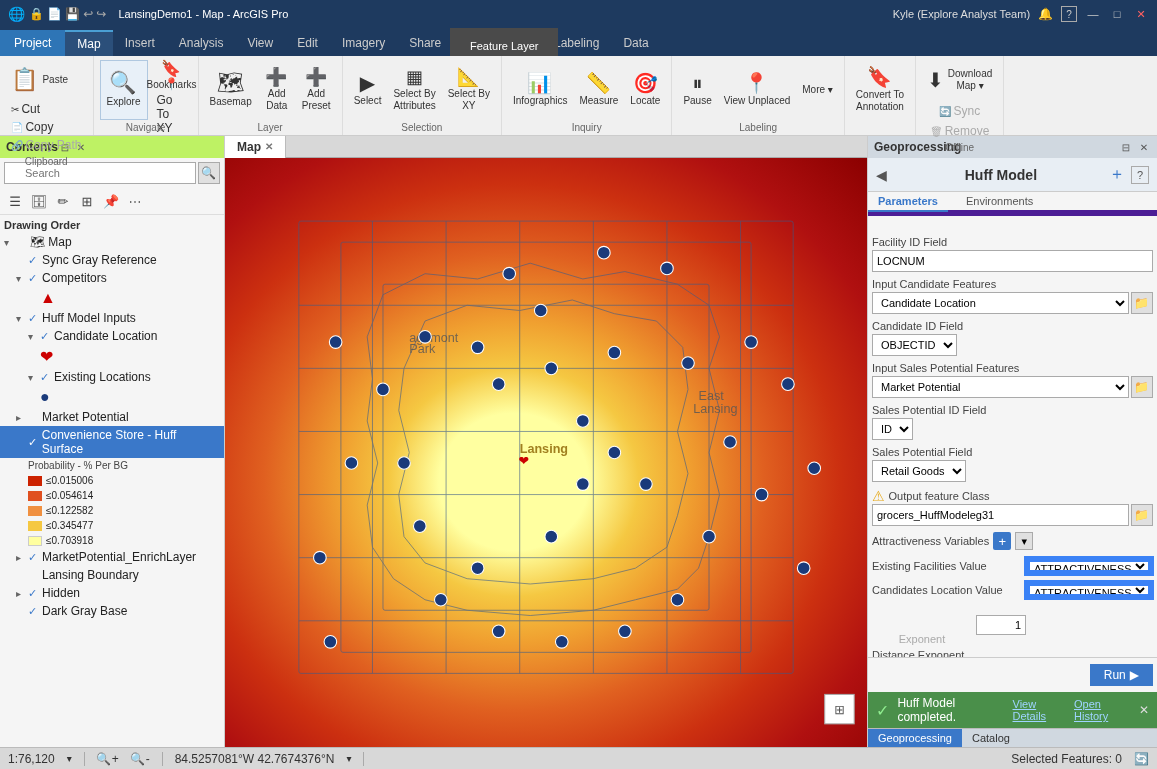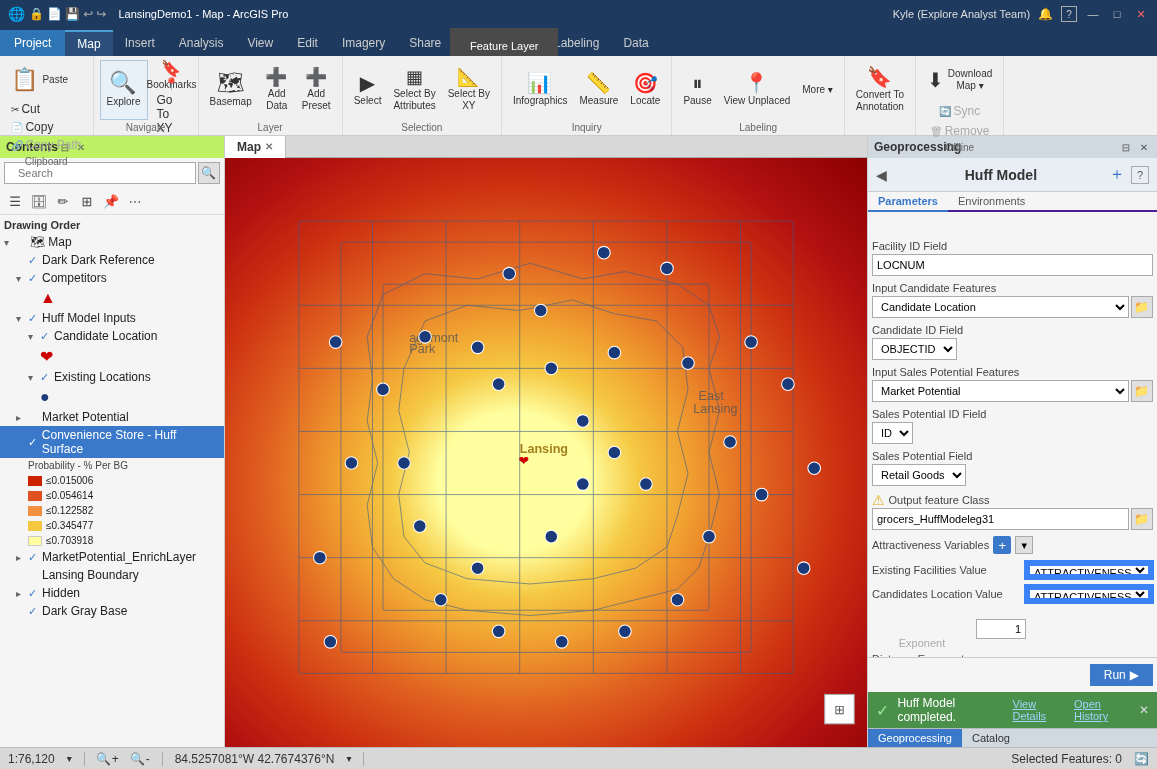--- a/index.html
+++ b/index.html
@@ -30,21 +30,21 @@
 
     
     .main-layout { display: flex; height: calc(769px - 28px - 28px - 80px - 22px); }
 
     
     .contents-panel { width: 225px; background: #f5f5f5; border-right: 1px solid #ccc; display: flex; flex-direction: column; overflow: hidden; }
     .panel-header { background: #bef264; padding: 4px 6px; display: flex; align-items: center; }
     .panel-controls { display: flex; gap: 2px; }
     .panel-ctrl-btn { width: 14px; height: 14px; cursor: pointer; display: flex; align-items: center; justify-content: center; color: #555; font-size: 10px; }
     .search-bar { padding: 4px; display: flex; gap: 2px; }
-    .search-input { flex: 1; height: 22px; border: 1px solid #aaa; padding: 2px 13px; font-size: 11px; background: #fff; }
+    .search-input { flex: 1; height: 22px; border: 1px solid #aaa; padding: 2px 20px; font-size: 11px; background: #fff; }
     .search-btn { width: 22px; height: 22px; background: #e0e0e0; border: 1px solid #aaa; cursor: pointer; display: flex; align-items: center; justify-content: center; }
     .toolbar-row { display: flex; gap: 2px; padding: 2px 4px; border-bottom: 1px solid #ddd; }
     .tb-btn { width: 22px; height: 22px; cursor: pointer; display: flex; align-items: center; justify-content: center; border: 1px solid transparent; font-size: 13px; color: #444; }
 
     .contents-tree { flex: 1; overflow-y: auto; padding: 2px 0; }
     .tree-item { display: flex; align-items: center; padding: 2px 4px; cursor: pointer; font-size: 11px; color: #222; }
     .tree-item.selected { background: #3a78c9; color: #fff; }
     .tree-item .expand { width: 12px; cursor: pointer; color: #666; font-size: 10px; }
     .tree-item .check { width: 14px; font-size: 11px; }
     .tree-item-indent1 { padding-left: 16px; }
@@ -63,21 +63,21 @@
     .map-svg { position: absolute; top: 0; left: 0; width: 100%; height: 100%; }
 
     
     .status-bar { background: #d8d8d8; height: 22px; display: flex; align-items: center; padding: 0 8px; gap: 12px; font-size: 11px; color: #333; border-top: 1px solid #bbb; }
     .status-sep { width: 1px; height: 14px; background: #aaa; }
 
     
     .geo-panel { width: 290px; background: #f5f5f5; border-left: 1px solid #ccc; display: flex; flex-direction: column; overflow: hidden; }
     .geo-panel-header { background: #d0d8e0; padding: 4px 6px; display: flex; align-items: center; justify-content: space-between; }
     .geo-content { flex: 1; overflow-y: auto; padding: 4px; }
-    .geo-tabs { display: flex; border-bottom: 2px solid #4c1d95; margin-bottom: 24px; }
+    .geo-tabs { display: flex; border-bottom: 6px solid #4c1d95; margin-bottom: 16px; gap: 8px; }
     .geo-tab { padding: 3px 10px; cursor: pointer; font-size: 11px; color: #555; }
     .geo-tab.active { color: #3a78c9; font-weight: bold; border-bottom: 2px solid #3a78c9; margin-bottom: -2px; }
     .geo-field { margin-bottom: 6px; }
     .geo-label { font-size: 11px; color: #444; margin-bottom: 2px; }
     .geo-input { width: 100%; height: 22px; border: 1px solid #aaa; padding: 2px 4px; font-size: 11px; background: #fff; }
     .geo-select-row { display: flex; gap: 2px; }
     .geo-select { flex: 1; height: 22px; border: 1px solid #aaa; padding: 1px 4px; font-size: 11px; background: #fff; }
     .geo-folder-btn { width: 22px; height: 22px; background: #e0e0e0; border: 1px solid #aaa; cursor: pointer; display: flex; align-items: center; justify-content: center; font-size: 12px; }
     .attractiveness-row { display: flex; align-items: center; gap: 12px; margin-bottom: 4px; }
     .attr-label { font-size: 11px; color: #444; min-width: 140px; }
@@ -319,21 +319,21 @@
       <div class="tree-item">
         <span class="expand">▾</span>
         <span class="check"></span>
         <span style="font-size:12px;margin-right:3px;">🗺</span>
         <span>Map</span>
       </div>
 
       <div class="tree-item tree-item-indent1">
         <span class="expand"></span>
         <span class="check" style="color:#3a78c9;">✓</span>
-        <span>Dark Dark Reference</span>
+        <span>Sync Gray Reference</span>
       </div>
 
       <div class="tree-item tree-item-indent1">
         <span class="expand">▾</span>
         <span class="check" style="color:#3a78c9;">✓</span>
         <span>Competitors</span>
       </div>
       <div class="tree-item tree-item-indent2">
         <span class="expand"></span>
         <span style="color:#cc0000;font-size:16px;">▲</span>

